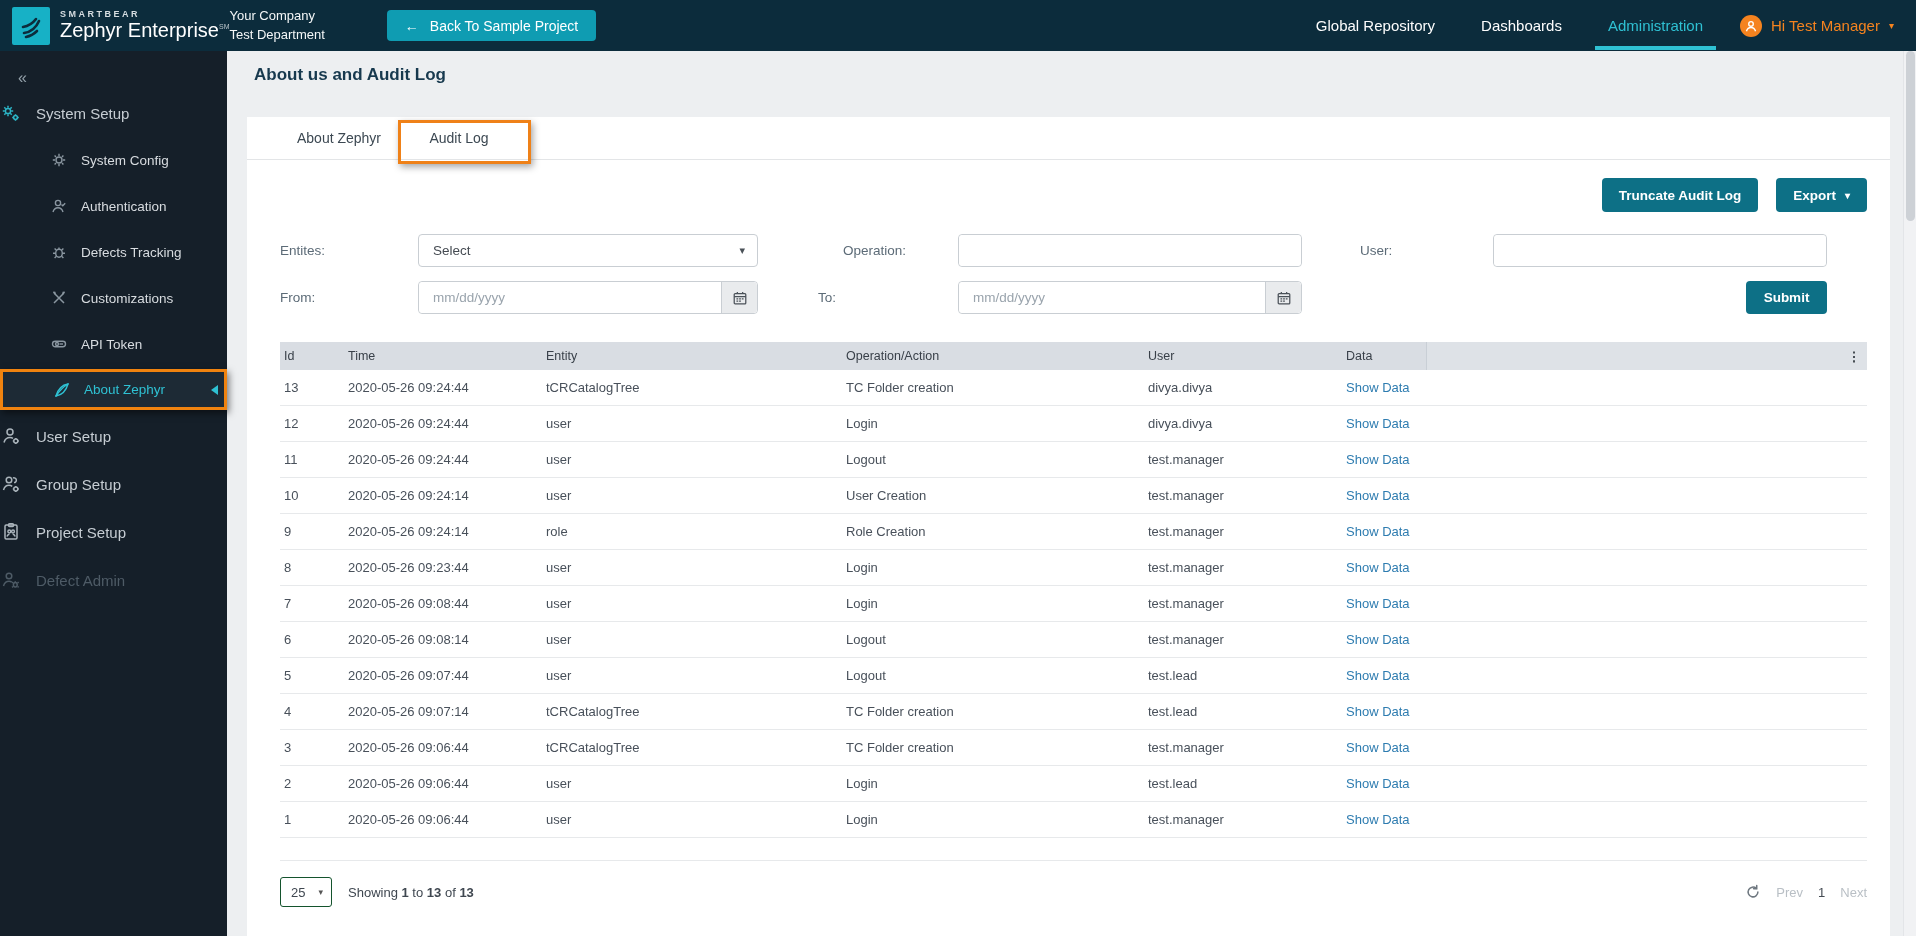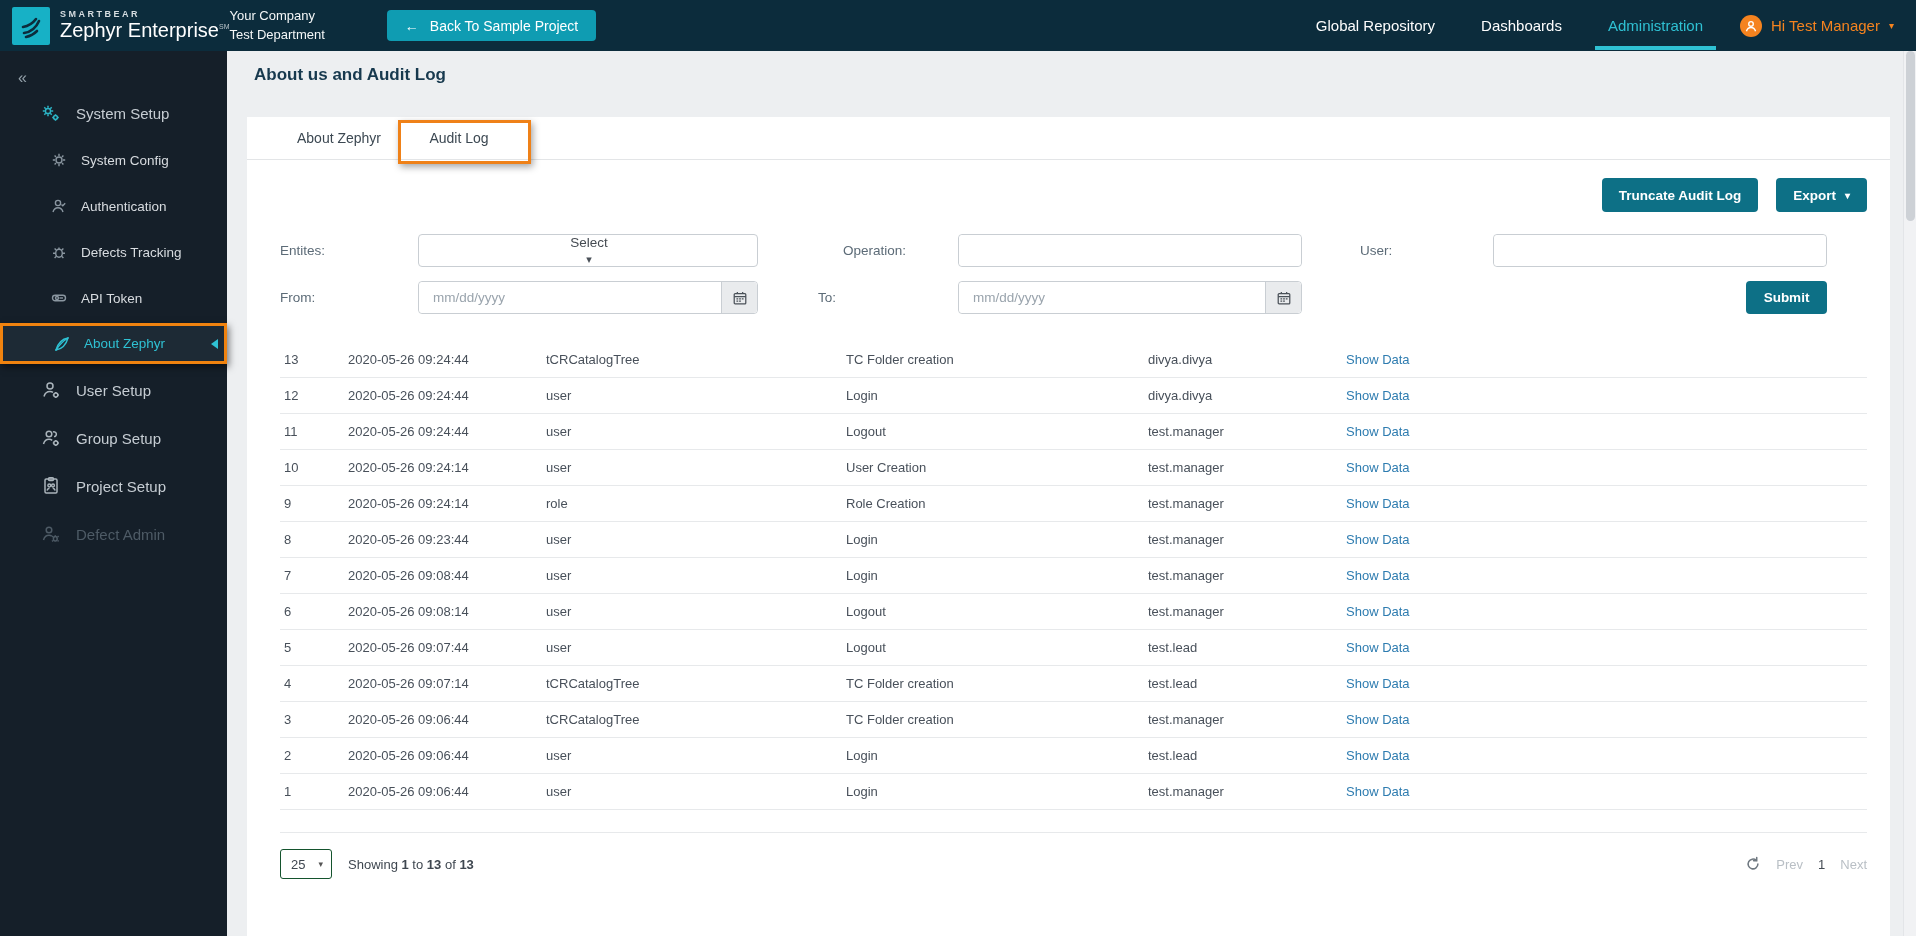--- a/index.html
+++ b/index.html
@@ -30,21 +30,21 @@
                padding:0 22px 0 14px; cursor:pointer; white-space:nowrap; }
   .avatar { width:22px; height:22px; border-radius:50%; background:#f5831f;
             display:flex; align-items:center; justify-content:center; }
   .chip-caret { font-size:10px; color:#f5831f; }
 
   
   .sidebar { position:absolute; top:49px; left:0; bottom:0; width:227px; background:#151f29; z-index:5; }
   .collapse-btn { color:#93a0a9; font-size:16px; padding:20px 0 0 18px; height:40px; cursor:pointer; }
   .side-item { display:flex; align-items:center; cursor:pointer; position:relative; }
   .side-item .ic { display:flex; align-items:center; justify-content:center; }
-  .lv1 { height:48px; padding-left:16px; gap:14px; font-size:15px; color:#c6cdd3;margin-left:24px; }
+  .lv1 { height:48px; gap:14px; font-size:15px; color:#c6cdd3; }
   .lv1:first-of-type { margin-top:14px; }
   .lv2 { height:46px; padding-left:50px; gap:13px; font-size:13.5px; color:#d8dce0; }
   .side-item.disabled { color:#4e5b66; }
   .side-item.active-annot { height:41px; background:#1d2a35; border:3px solid #f0830f;
         box-shadow:2px 3px 7px rgba(0,0,0,.5); color:#2fc1d3; margin:2px 0; }
   .side-item.active-annot::after { content:""; position:absolute; right:6px; top:50%;
         margin-top:-5px; border-top:5px solid transparent; border-bottom:5px solid transparent;
         border-right:7px solid #2fc1d3; }
 
   
@@ -195,20 +195,29 @@
   <div class="side-item lv2">
     <span class="ic">
       <svg width="18" height="18" viewBox="0 0 18 18" fill="none" stroke="#8a96a0" stroke-width="1.4">
         <ellipse cx="9" cy="10.3" rx="3.3" ry="4"></ellipse>
         <path d="M9 6.3V4.4M6.4 7.2 4.6 5.4M11.6 7.2l1.8-1.8M5.7 10.3H3M15 10.3h-2.7M6.4 13.2 4.6 15M11.6 13.2 13.4 15"></path>
       </svg>
     </span>
     <span>Defects Tracking</span>
   </div>
 
+  <div class="side-item lv2">
+    <span class="ic">
+      <svg width="18" height="18" viewBox="0 0 18 18" fill="none" stroke="#8a96a0" stroke-width="1.5">
+        <path d="M4 4l10 10M14 4 4 14"></path>
+        <path d="M3.2 3.2l1.6.3.3 1.6M14.8 3.2l-1.6.3-.3 1.6"></path>
+      </svg>
+    </span>
+    <span>Customizations</span>
+  </div>
 
   <div class="side-item lv2">
     <span class="ic">
       <svg width="18" height="18" viewBox="0 0 18 18" fill="none" stroke="#8a96a0" stroke-width="1.4">
         <rect x="2.5" y="6.3" width="13" height="5.4" rx="2.7"></rect>
         <circle cx="7" cy="9" r="1.5"></circle>
         <path d="M9.5 9h3.5"></path>
       </svg>
     </span>
     <span>API Token</span>
@@ -292,21 +301,21 @@
       <div class="actions-row">
         <button class="btn-teal">Truncate Audit Log</button>
         <button class="btn-teal">
           <span>Export</span>
           <span class="btn-caret">▾</span>
         </button>
       </div>
 
       <div class="filters">
         <div class="f-label" style="left:0; top:0;">Entites:</div>
-        <div class="f-box f-select" style="left:138px; top:0; width:340px;flex-direction:column;">
+        <div class="f-box f-select" style="left:138px; top:0; width:340px;">
           <span>Select</span>
           <span class="sel-caret">▾</span>
         </div>
 
         <div class="f-label" style="left:563px; top:0;">Operation:</div>
         <div class="f-box" style="left:678px; top:0; width:344px;">
           <input class="f-input" value="" style="">
         </div>
 
         <div class="f-label" style="left:1080px; top:0;">User:</div>
@@ -333,20 +342,30 @@
               <rect x="2.5" y="4" width="13" height="11.5" rx="1"></rect>
               <path d="M2.5 7.5h13M6 4V2.3M12 4V2.3M5 10h2M8 10h2M11 10h2M5 12.6h2M8 12.6h2"></path>
             </svg>
           </span>
         </div>
 
         <button class="btn-teal submit-btn" style="justify-content:center;">Submit</button>
       </div>
 
       <div class="audit-table">
+        <div class="thead tgrid">
+          <div class="th">Id</div>
+          <div class="th">Time</div>
+          <div class="th">Entity</div>
+          <div class="th">Operation/Action</div>
+          <div class="th">User</div>
+          <div class="th">Data</div>
+          <div class="th-filler"></div>
+          <div class="th-kebab">⋮</div>
+        </div>
         <div>
             <div class="trow tgrid">
               <div class="td">13</div>
               <div class="td">2020-05-26 09:24:44</div>
               <div class="td">tCRCatalogTree</div>
               <div class="td">TC Folder creation</div>
               <div class="td">divya.divya</div>
               <div class="td link">Show Data</div>
               <div class="td"></div>
               <div class="td"></div>

